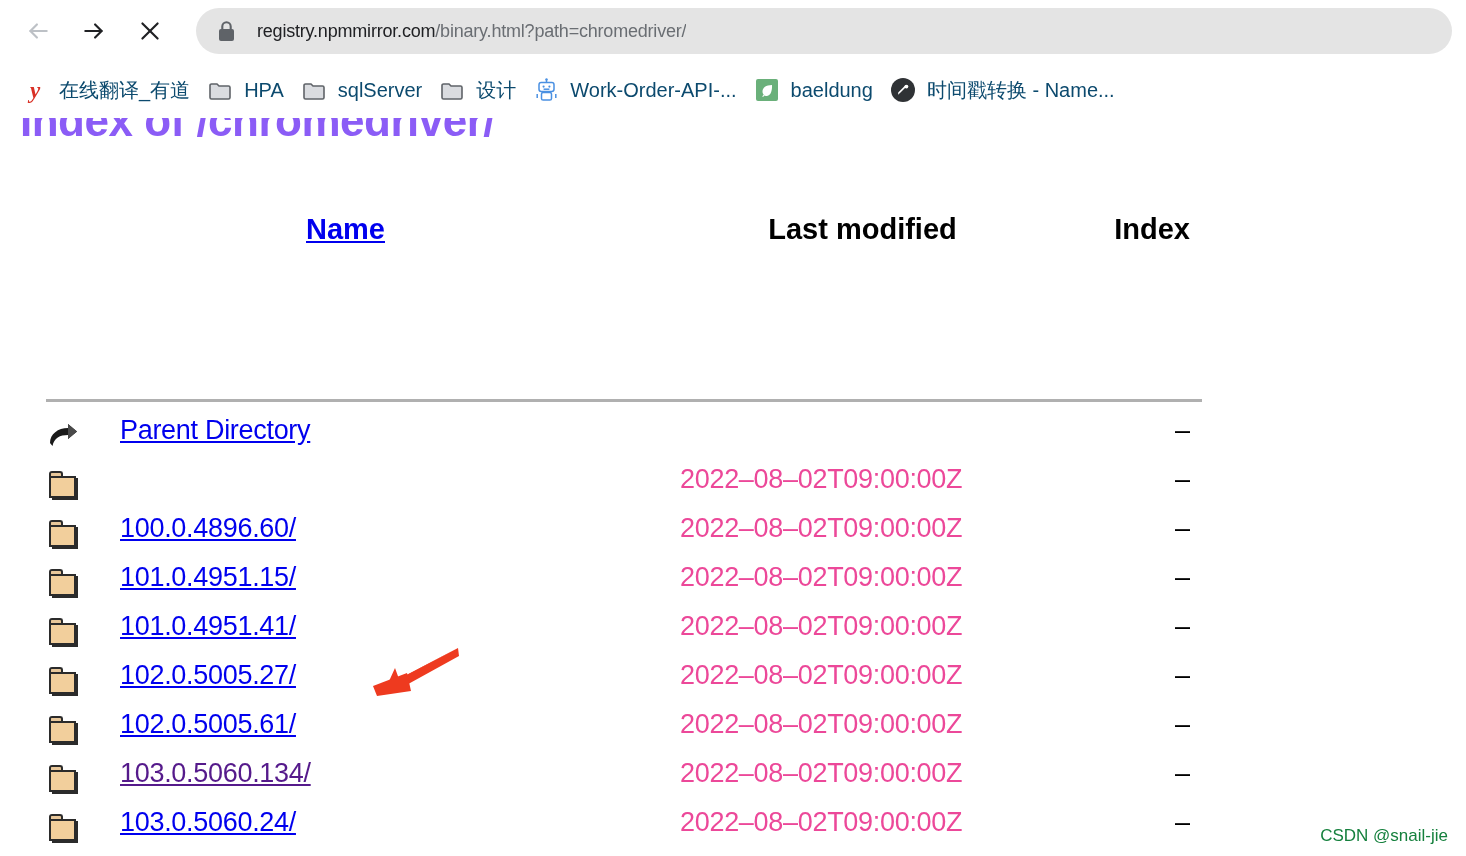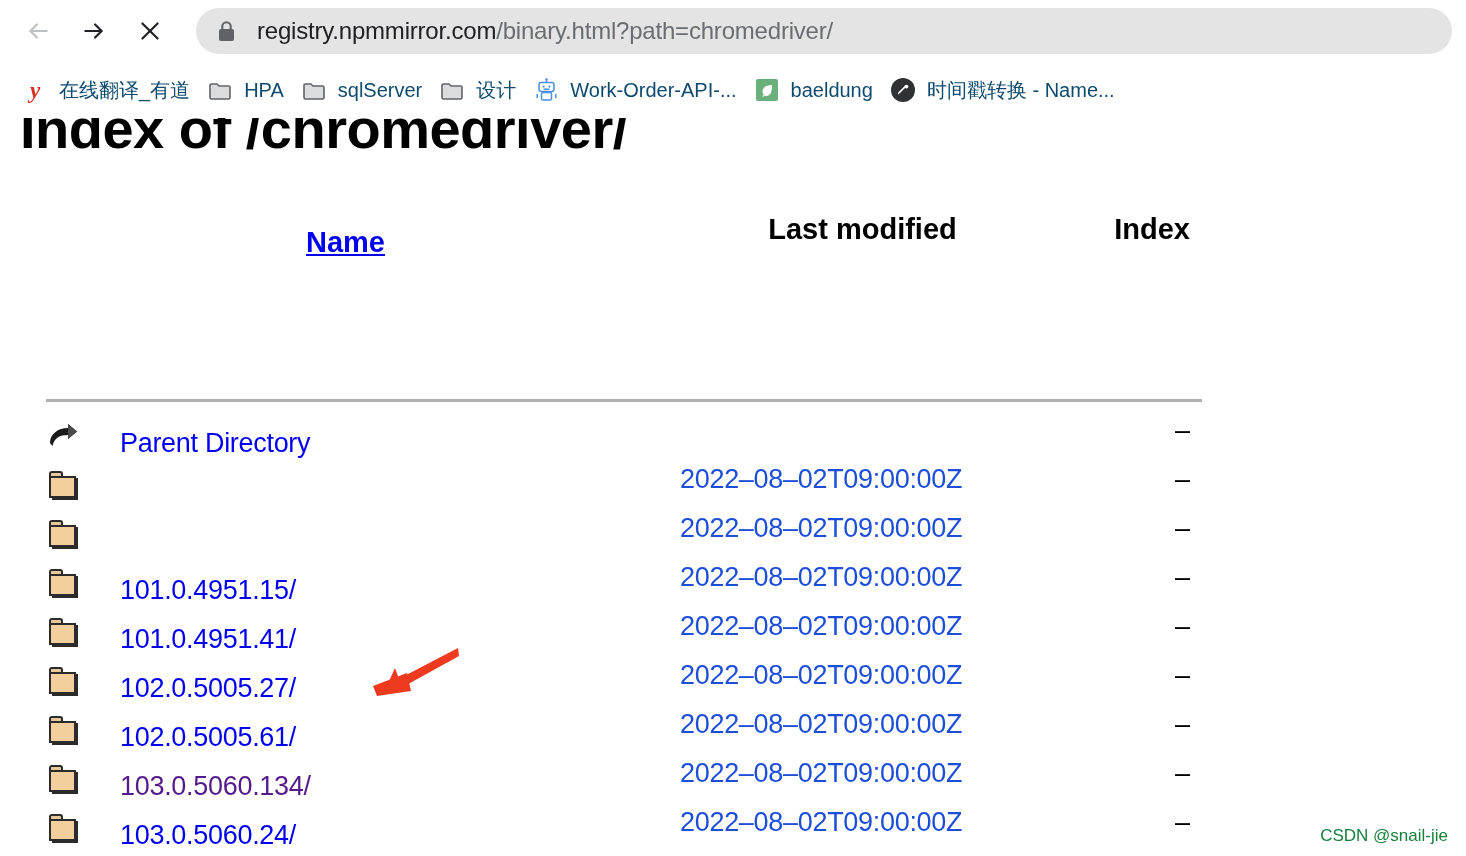--- a/index.html
+++ b/index.html
@@ -61,21 +61,21 @@
     padding-left: 22px;
     box-sizing: border-box;
   }
   .lock-icon {
     flex: 0 0 auto;
     display: flex;
     align-items: center;
     margin-right: 22px;
   }
   .url-text {
-    font-size: 24px;
+    font-size: 18px;
     letter-spacing: -0.2px;
     white-space: nowrap;
     overflow: hidden;
     color: #5f6368;
     font-family: "Liberation Sans", sans-serif;
   }
   .url-domain { color: #202124; }
   .url-path { color: #6a6e73; }
 
   
@@ -144,44 +144,43 @@
     height: 738px;
     background: #ffffff;
     overflow: hidden;
   }
 
   .page-title {
     position: absolute;
     left: 20px;
     top: -22px;
     font-family: "Liberation Sans", sans-serif;
-    font-size: 56px;
+    font-size: 44px;
     font-weight: bold;
-    color: #000000;
+    color: #8b5cf6;
     letter-spacing: -0.5px;
     white-space: nowrap;
   }
 
   .listing {
     position: absolute;
     left: 0;
     top: 95px;
     width: 1466px;
   }
 
   .hdr-row {
     position: relative;
     height: 62px;
   }
   .col-name {
     position: absolute;
     left: 120px;
     width: 470px;
     text-align: left;
-    margin-top: 13px;
   }
   .col-name.hdr { left: 306px; width: auto; }
   .col-date {
     position: absolute;
     left: 680px;
     width: 365px;
     text-align: left;
   }
   .col-date.hdr {
     left: 680px;
@@ -238,29 +237,30 @@
     left: 48px;
     top: 7px;
     width: 36px;
     height: 32px;
   }
 
   .row-link {
     font-family: "Liberation Sans", sans-serif;
     font-size: 27px;
     color: #0000ee;
+    text-decoration: underline;
     white-space: nowrap;
     letter-spacing: -0.3px;
   }
   .row-link.visited { color: #551a8b; }
 
   .row-date {
     font-family: "Liberation Sans", sans-serif;
     font-size: 27px;
-    color: #1d4ed8;
+    color: #ec4899;
     white-space: nowrap;
     letter-spacing: -0.3px;
   }
   .row-size {
     font-family: "Liberation Sans", sans-serif;
     font-size: 27px;
     color: #000000;
     white-space: nowrap;
   }
 
@@ -505,20 +505,23 @@
         </span>
         <span class="col-size">
           <span class="row-size">–</span>
         </span>
       </div>
 
       <div class="row">
         <span class="row-icon">
           <span class="folder-ico"><span class="tab"></span><span class="body"></span><span class="shadow"></span><span class="shadow2"></span></span>
         </span>
+        <span class="col-name">
+          <span class="row-link">100.0.4896.60/</span>
+        </span>
         <span class="col-date">
           <span class="row-date">2022–08–02T09:00:00Z</span>
         </span>
         <span class="col-size">
           <span class="row-size">–</span>
         </span>
       </div>
 
       <div class="row">
         <span class="row-icon">

